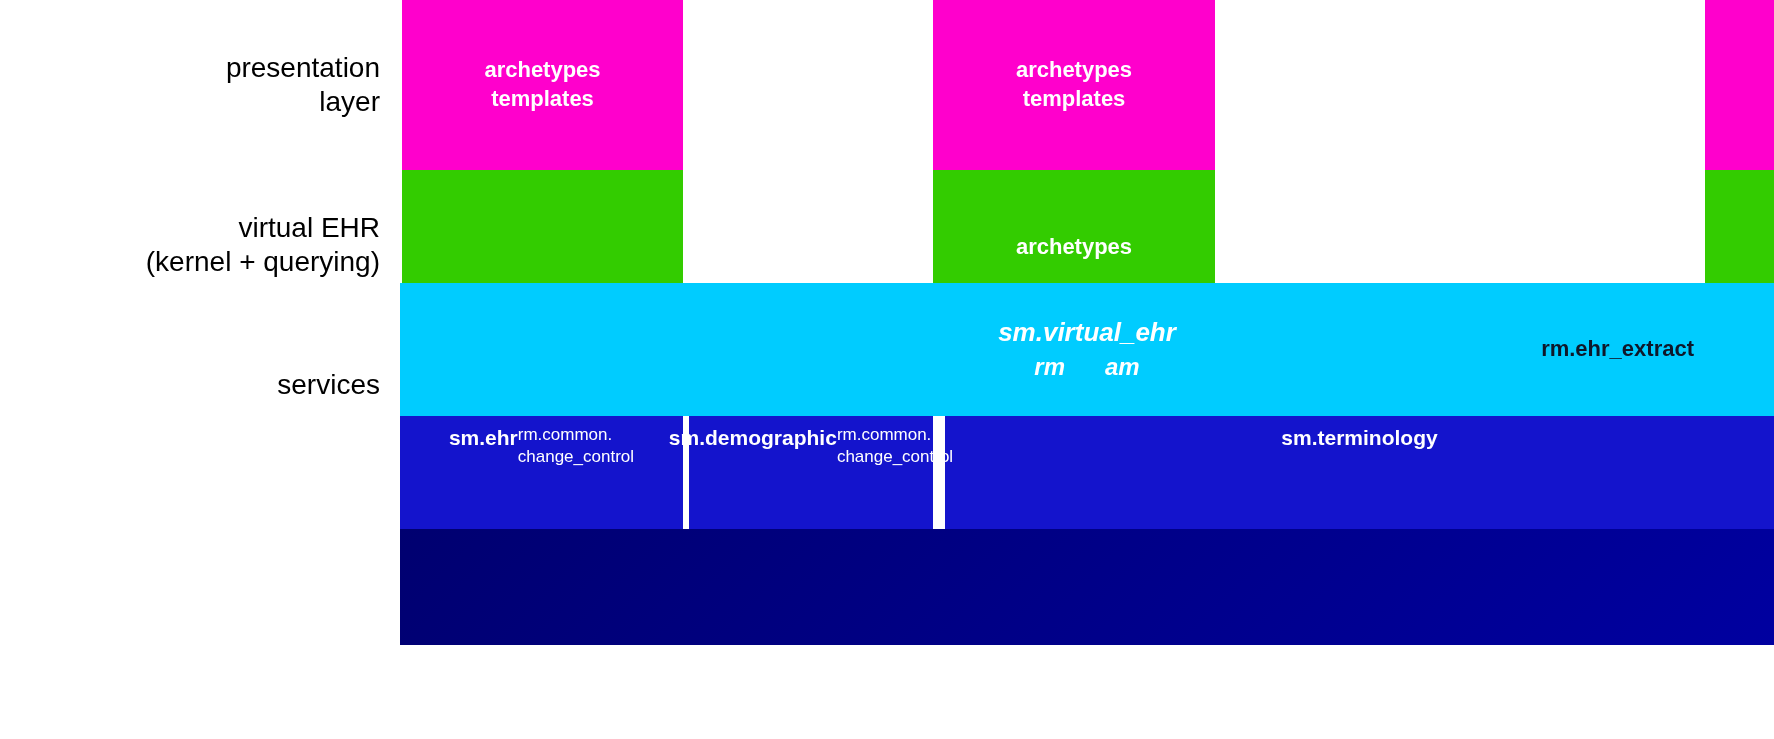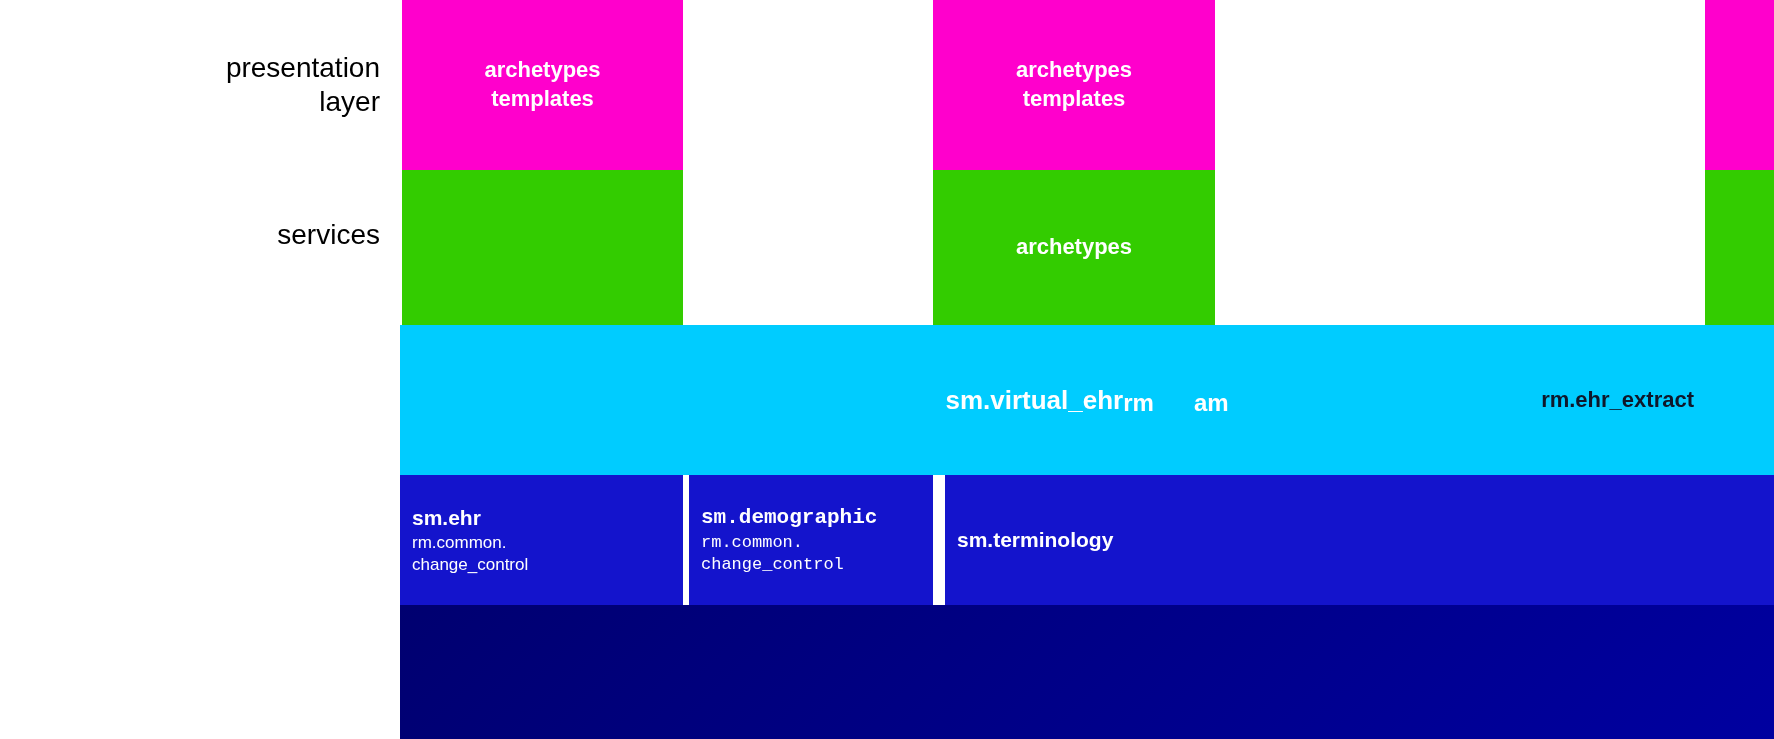--- a/index.html
+++ b/index.html
@@ -7,21 +7,21 @@
       width: 1774px;
       height: 739px;
       background: #fff;
       font-family: Arial, Helvetica, sans-serif;
       overflow: hidden;
     }
 
     .diagram-container {
       display: flex;
       width: 1774px;
-      height: 739px;
+      height: 645px;
       position: relative;
     }
 
     
     .labels-col {
       width: 400px;
       display: flex;
       flex-direction: column;
       justify-content: flex-start;
       padding-top: 0;
@@ -194,23 +194,24 @@
     }
 
     
     .vehr-text-center {
       position: absolute;
       left: 0;
       right: 0;
       top: 0;
       bottom: 0;
       display: flex;
-      flex-direction: row;
+      flex-direction: column;
       align-items: center;
       justify-content: center;
+      font-style: italic;
     }
 
     .vehr-main-text {
       font-size: 26px;
       font-weight: bold;
       color: #fff;
       text-align: center;
     }
 
     .vehr-sub-row {
@@ -232,21 +233,21 @@
       top: 50%;
       transform: translateY(-50%);
       font-size: 22px;
       color: #0f172a;
       font-weight: 700;
     }
 
     
     .services-block {
       display: flex;
-      flex-direction: column;
+      flex-direction: row;
       align-items: flex-start;
       justify-content: center;
       padding: 8px 12px;
       color: #fff;
       font-size: 19px;
       font-weight: bold;
       line-height: 1.3;
       flex-shrink: 0;
     }
 
@@ -256,34 +257,38 @@
       flex-shrink: 0;
     }
 
     
     
     
     
     
 
     .service-ehr { width: 283px; }
-    .service-demo { width: 244px; font-family: Liberation Mono, monospace; }
+    .service-demo { width: 244px; }
     .service-arch { width: 276px; }
     .service-term { flex: 1; }
 
   </style>
 </head>
 <body>
 
 <div class="diagram-container">
 
   <div class="labels-col">
     <div class="layer-label label-presentation">
       <span style="white-space: pre-line;">presentation
 layer</span>
+    </div>
+    <div class="layer-label label-virtual-ehr">
+      <span style="white-space: pre-line;">virtual EHR
+(kernel + querying)</span>
     </div>
     <div class="layer-label label-services">
       <span>services</span>
     </div>
   </div>
 
   <div class="content-col">
 
     <div class="pres-app-container">
 

